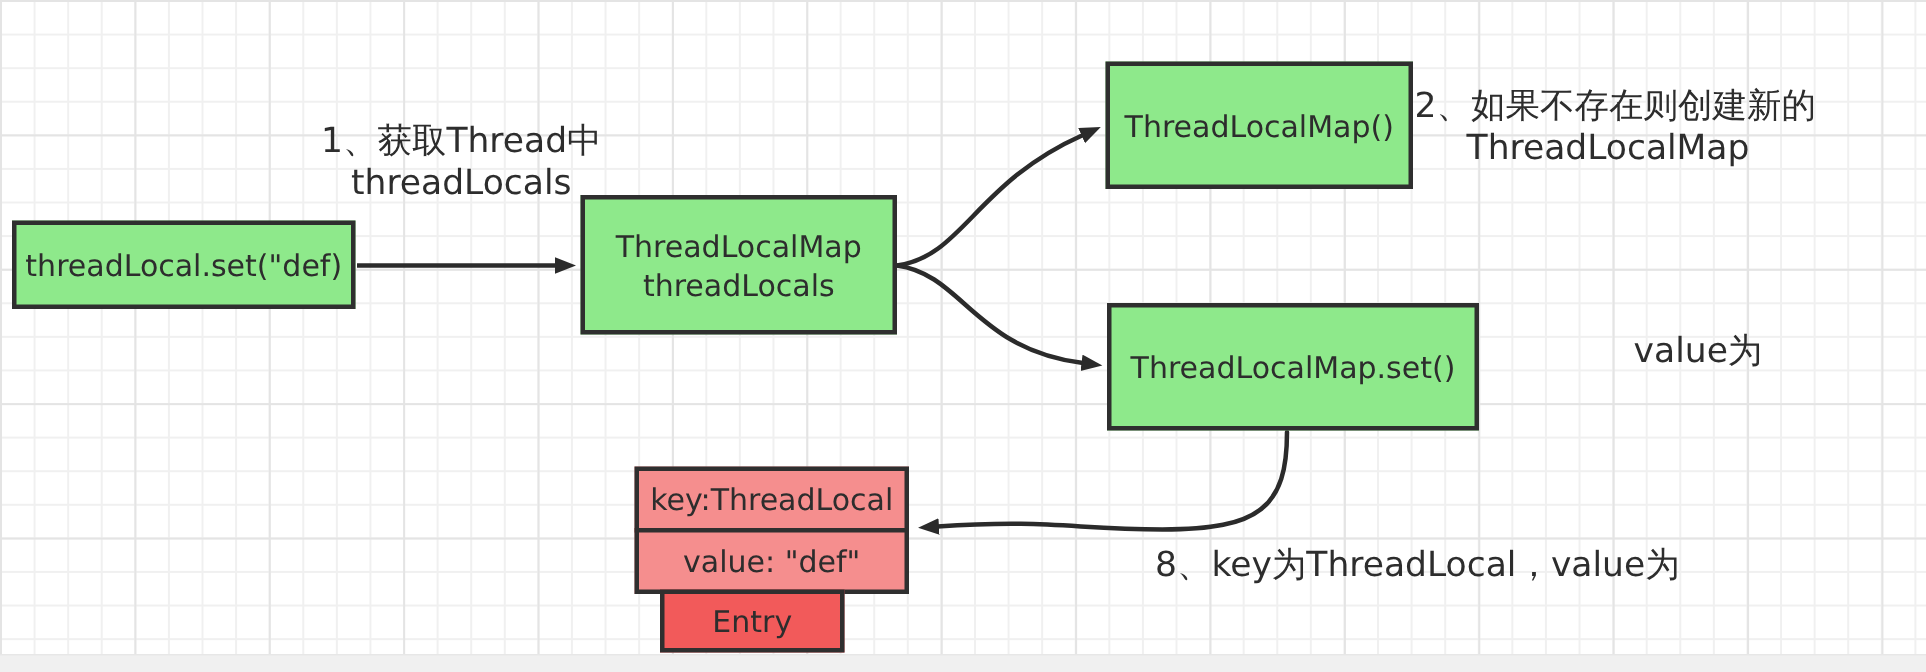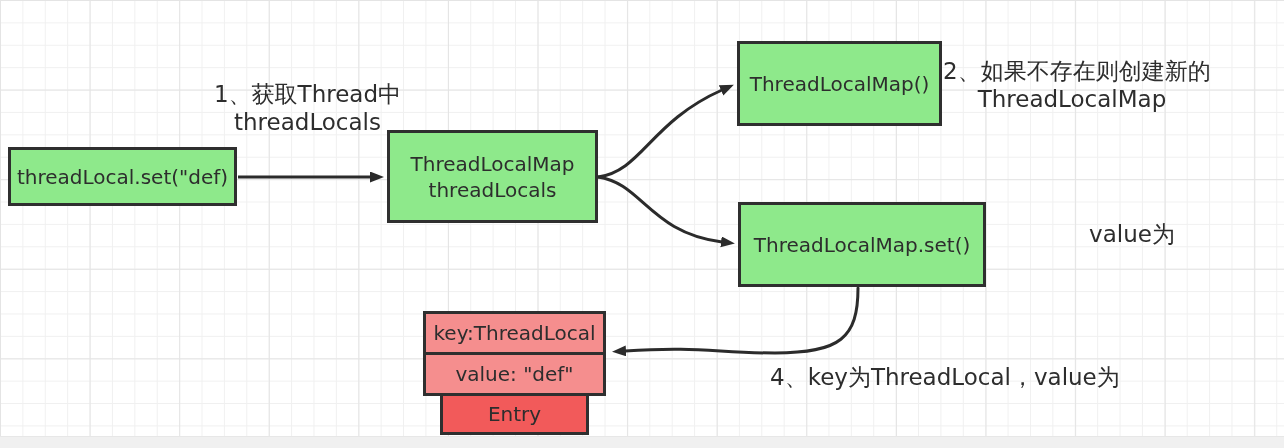--- a/index.html
+++ b/index.html
@@ -44,21 +44,21 @@
     position:absolute;left:0;right:0;bottom:0;height:11px;
     background:#f0f0f0;border-top:1px solid #e7e7e7;
   }
   
   #node-set-call   {left:8px;  top:147px;width:229px;height:59px;}
   #node-map-locals {left:387px;top:130px;width:211px;height:93px;}
   #node-map-ctor   {left:737px;top:41px; width:205px;height:85px;}
   #node-map-set    {left:738px;top:202px;width:248px;height:85px;}
   #node-entry-key  {left:423px;top:311px;width:183px;height:44px;}
   #node-entry-value{left:423px;top:352px;width:183px;height:44px;}
-  #node-entry      {left:440px;top:393px;width:149px;height:42px;}
+  #node-entry      {left:440px;top:393px;width:123px;height:42px;}
   
   #ann-step1{left:210px;top:80px; width:195px;}
   #ann-step2{left:943px;top:57px; width:258px;}
   #ann-step3{left:980px;top:220px;width:304px;}
   #ann-step4{left:770px;top:363px;width:310px;}
 </style>
 </head>
 <body>
 
 <div id="canvas">
@@ -107,17 +107,17 @@
     <div>threadLocals</div>
   </div>
   <div class="annotation" id="ann-step2">
     <div>2、如果不存在则创建新的</div>
     <div>ThreadLocalMap</div>
   </div>
   <div class="annotation" id="ann-step3">
     <div>value为</div>
   </div>
   <div class="annotation" id="ann-step4">
-    <div>4、key为ThreadLocal，value为</div>
+    <div>8、key为ThreadLocal，value为</div>
   </div>
 
   <div id="bottom-strip"></div>
 </div>
 
 </body></html>

